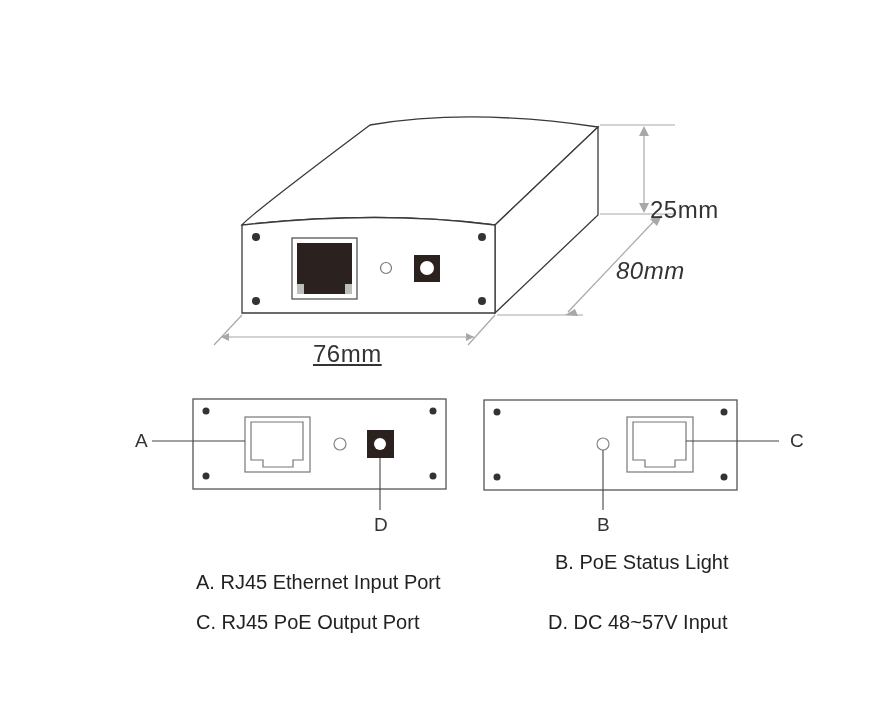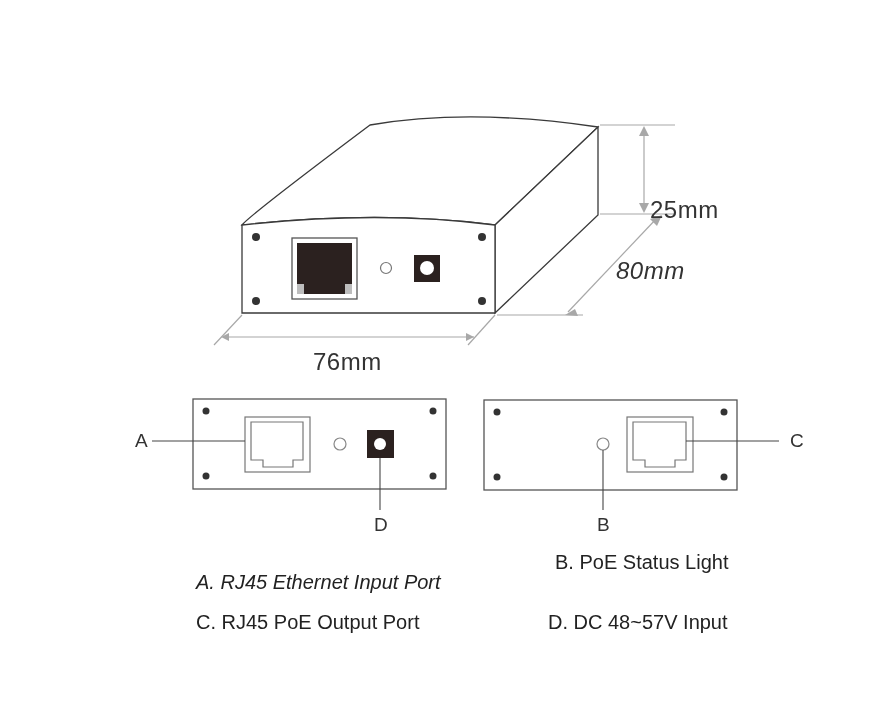--- a/index.html
+++ b/index.html
@@ -98,23 +98,23 @@
       <rect x="627" y="417" width="66" height="55"></rect>
       <path d="M633,422 L686,422 L686,460 L675,460 L675,467 L645,467 L645,460 L633,460 Z"></path>
     </g>
     <line x1="686" y1="441" x2="779" y2="441" stroke="#444" stroke-width="1.1"></line>
     <line x1="603" y1="450" x2="603" y2="510" stroke="#444" stroke-width="1.1"></line>
   </g>
 </svg>
 
 <div class="dim-label" style="left:650px; top:152px;margin-top:44px;">25mm</div>
 <div class="dim-label" style="left:616px; top:257px;font-style:italic;">80mm</div>
-<div class="dim-label" style="left:313px; top:348px;">76mm</div>
+<div class="dim-label" style="left:313px; top:340px;text-decoration:underline;">76mm</div>
 
 <div class="callout" style="left:135px; top:430px;">A</div>
 <div class="callout" style="left:374px; top:514px;">D</div>
 <div class="callout" style="left:597px; top:514px;">B</div>
 <div class="callout" style="left:790px; top:430px;">C</div>
 
-<div class="legend-item" style="left:196px; top:571px;font-style:italic;">A. RJ45 Ethernet Input Port</div>
+<div class="legend-item" style="left:196px; top:571px;">A. RJ45 Ethernet Input Port</div>
 <div class="legend-item" style="left:515px; top:551px;margin-left:40px;">B. PoE Status Light</div>
 <div class="legend-item" style="left:196px; top:611px;">C. RJ45 PoE Output Port</div>
 <div class="legend-item" style="left:512px; top:611px;margin-left:36px;">D. DC 48~57V Input</div>
 
 </body></html>

